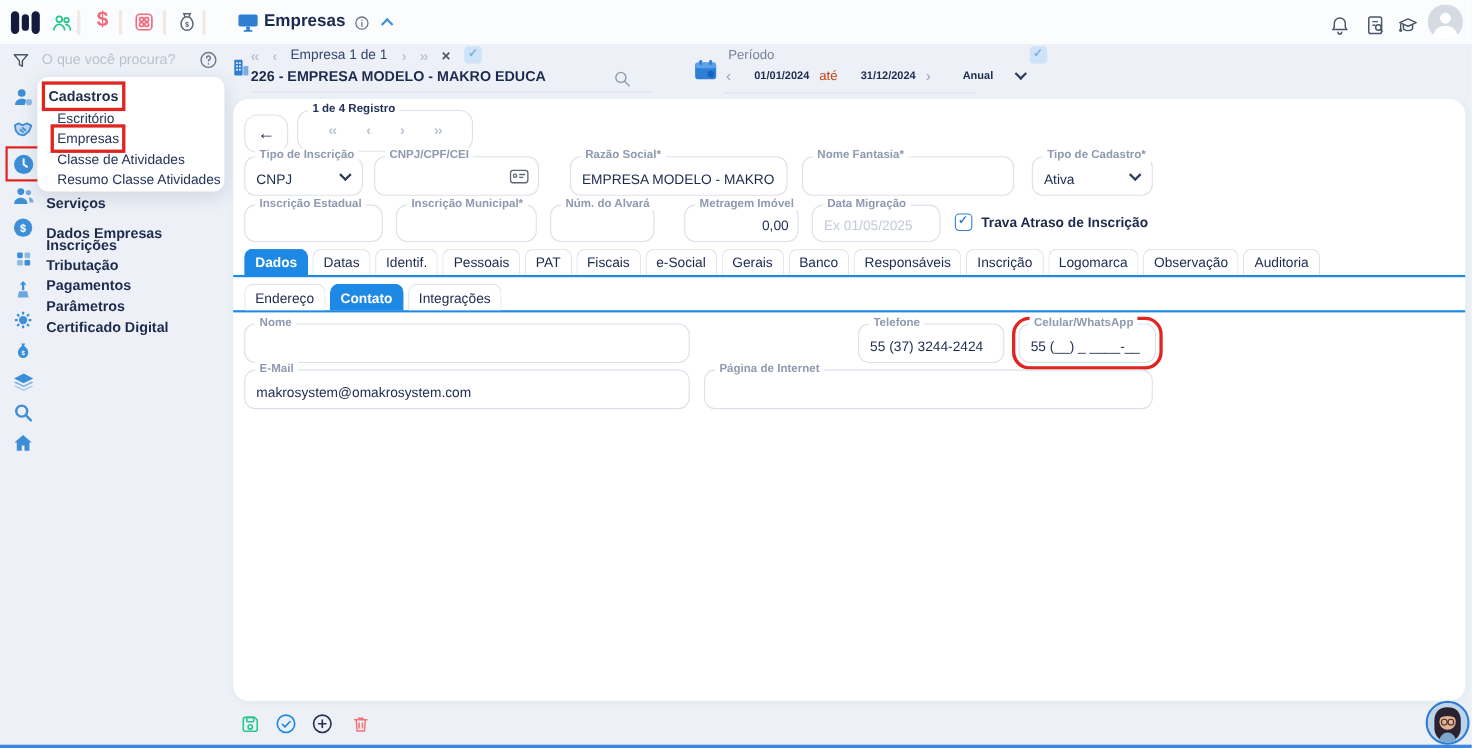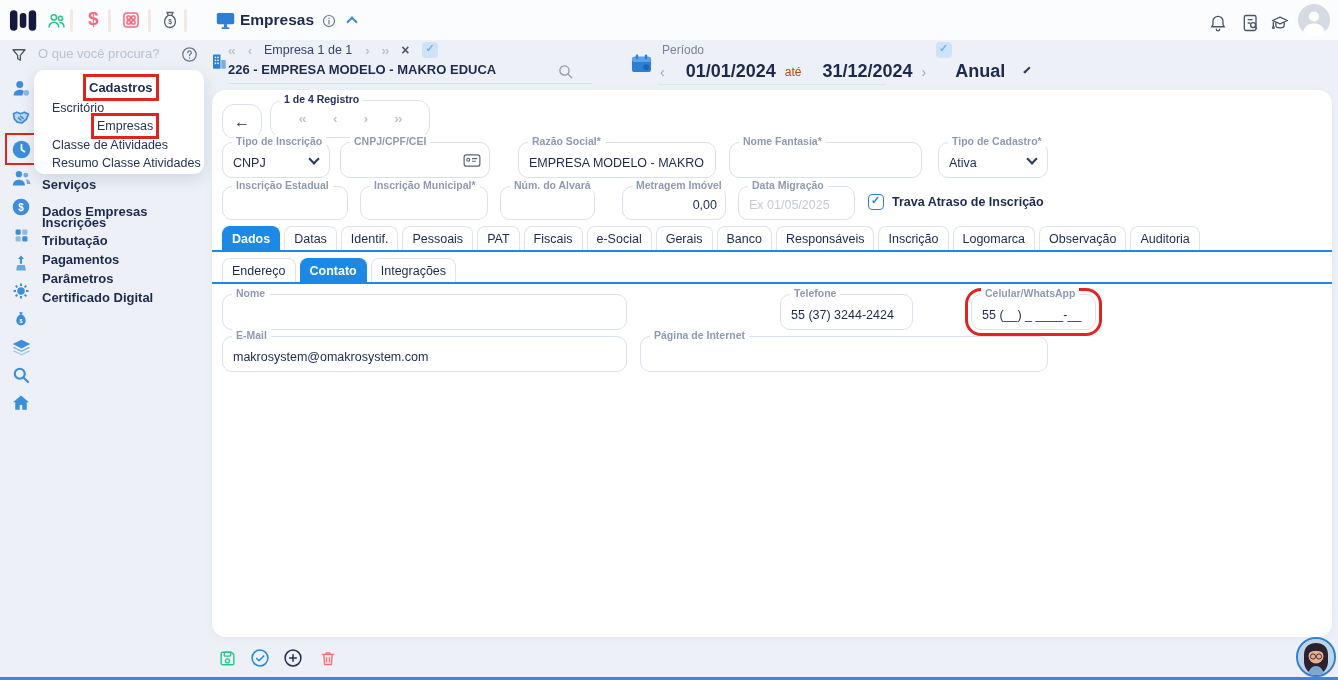--- a/index.html
+++ b/index.html
@@ -16,37 +16,37 @@
 
   
   .search-input { border:none; outline:none; background:transparent; font-family:"Liberation Sans",sans-serif; font-size:13px; color:#1c2a4e; width:132px; }
   .search-input::placeholder { color:#b9c2d0; }
 
   
   .rail-ic { position:absolute; left:9px; width:24px; height:24px; display:flex; align-items:center; justify-content:center; }
   .menu-pop { position:absolute; left:34px; top:70px; width:170px; height:104px; background:#fff; border-radius:10px; box-shadow:0 5px 16px rgba(30,50,90,.14); }
   .mi-root { position:absolute; left:42px; font-size:13px; font-weight:bold; color:#1c2a4e; cursor:pointer; }
   .mi-sub { position:absolute; left:52px; font-size:12.5px; color:#243356; cursor:pointer; }
-  .red-annot { outline:3px solid #e02420; outline-offset:3px;margin-left:45px; }
+  .red-annot { outline:3px solid #e02420; outline-offset:3px; }
   .red-annot2 { outline:2.5px solid #e02420; outline-offset:2px; }
 
   
   .navline { position:absolute; left:228px; top:42px; display:flex; align-items:center; gap:13px; height:16px; }
   .gl { color:#b9c2d0; font-size:13px; font-weight:bold; letter-spacing:-1px; }
   .navpos { color:#35456d; font-size:12.5px; }
   .closex { color:#4a5568; font-size:14px; font-weight:bold; }
   .companyline { position:absolute; left:228px; top:60px; width:364px; height:24px; border-bottom:1px solid #dde3ec; }
   .companyname { position:absolute; left:0; top:2px; font-size:13px; font-weight:bold; color:#1c2a4e; white-space:nowrap; }
   .cb { width:16px; height:16px; border-radius:4px; position:relative; display:inline-block; }
   .cb-light { background:#cfe3f8; }
   .cb-light::after { content:"✓"; position:absolute; left:3px; top:0px; font-size:11px; font-weight:bold; color:#79aee8; }
   .cb-blue { background:#fff; border:1.6px solid #2e7fd4; }
   .cb-blue::after { content:"✓"; position:absolute; left:2px; top:-1px; font-size:11px; font-weight:bold; color:#2e7fd4; }
   .period-label { color:#7a8499; font-size:12px; }
-  .pdate { font-size:18px; font-weight:bold; color:#1c2a4e;padding-left:12px; }
+  .pdate { font-size:10px; font-weight:bold; color:#1c2a4e;padding-left:12px; }
   .pgl { color:#9aa4b8; font-size:14px; }
   .pate { color:#c2410c; font-size:12px; }
   .chev-css { width:8px; height:8px; border-right:2px solid #2c3a5c; border-bottom:2px solid #2c3a5c; transform:rotate(45deg); display:inline-block; }
   .chev-up { width:8px; height:8px; border-right:2px solid #3d8ed8; border-bottom:2px solid #3d8ed8; transform:rotate(-135deg); display:inline-block; }
 
   
   .card { position:absolute; left:212px; top:90px; width:1120px; height:547px; background:#fff; border-radius:14px; box-shadow:0 2px 8px rgba(30,50,90,.05); }
   .row { position:absolute; left:0; right:0; }
   .field { position:absolute; height:36px; border:1.5px solid #dbe1ea; border-radius:10px; background:#fff; }
   .flabel { position:absolute; top:-8px; left:9px; background:#fff; padding:0 4px; font-size:10.5px; font-weight:bold; color:#8f9ab0; white-space:nowrap; }

